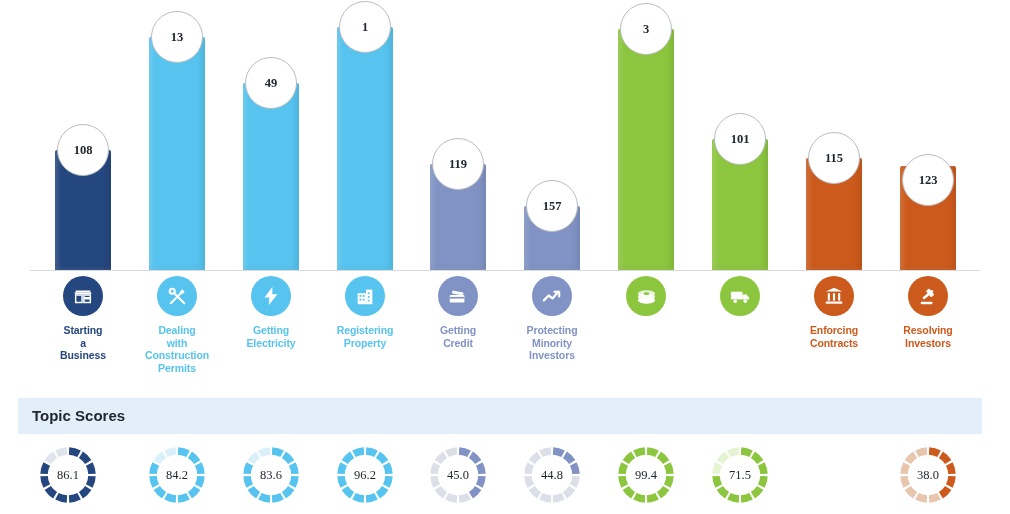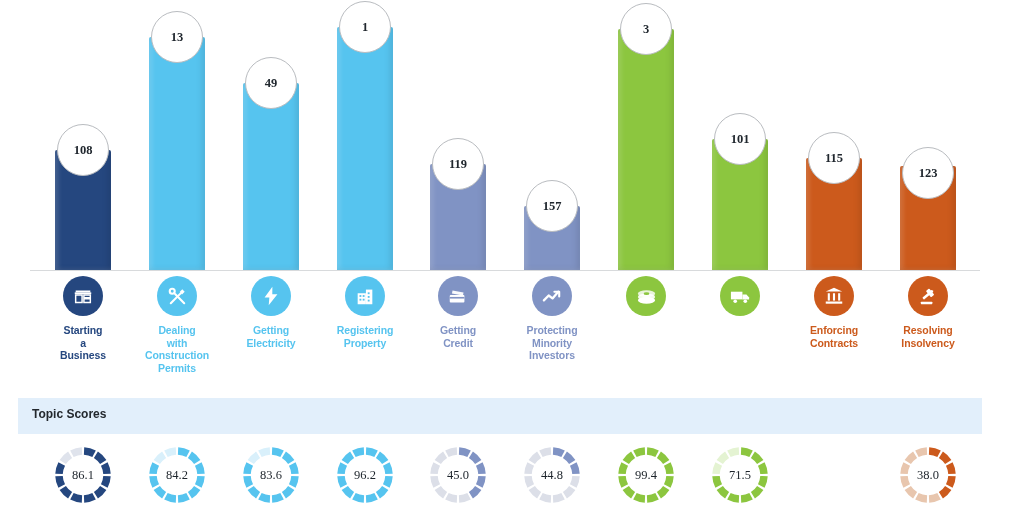--- a/index.html
+++ b/index.html
@@ -66,21 +66,21 @@
   }
 
   
   #scores-band {
     position: absolute; left: 18px; top: 398px;
     width: 964px; height: 36px;
     background: #e2effb;
   }
   #scores-title {
     position: absolute; left: 14px; top: 9px;
-    font-size: 12px; font-weight: 700; color: #23282d;
+    font-size: 15px; font-weight: 700; color: #23282d;
   }
 
   
   #donut-row { position: absolute; left: 0; top: 440px; width: 1010px; height: 74px; }
   .donut-cell {
     position: absolute; top: 0;
     width: 108px; height: 70px;
     display: flex; align-items: center; justify-content: center;
   }
   .donut-wrap { position: relative; width: 62px; height: 62px; }
@@ -131,21 +131,21 @@
       <div class="bar-col" style="left: 712px;">
         <div class="bar" style="height: 131px; background: rgb(140, 198, 63);"></div>
         <div class="bubble" style="bottom: 105px; text-align: center;">101</div>
       </div>
       <div class="bar-col" style="left: 806px;">
         <div class="bar" style="height: 112px; background: rgb(204, 90, 28);"></div>
         <div class="bubble" style="bottom: 86px;">115</div>
       </div>
       <div class="bar-col" style="left: 900px;">
         <div class="bar" style="height: 104px; background: rgb(204, 90, 28);"></div>
-        <div class="bubble" style="bottom: 71px;">123</div>
+        <div class="bubble" style="bottom: 64px;">123</div>
       </div>
     </div>
 
   <div id="topic-row">
       <div class="topic-cell" style="left: 123px;">
         <div class="topic-icon" style="background: rgb(86, 196, 239);">
           <svg width="23" height="23" viewBox="0 0 24 24" fill="none" stroke="#fff" stroke-width="2.2" stroke-linecap="round">
             <path d="M5 19L15 9"></path>
             <path d="M19 19L9.5 9.5"></path>
             <circle cx="6.5" cy="6.5" r="2.6"></circle>
@@ -256,30 +256,30 @@
         <div class="topic-icon" style="background: rgb(204, 90, 28);">
           <svg width="23" height="23" viewBox="0 0 24 24" fill="#fff">
             <rect x="4" y="17.4" width="12" height="2.6" rx=".6"></rect>
             <g transform="rotate(-40 12 10)">
               <rect x="5" y="8.4" width="13" height="2.6" rx=".6"></rect>
               <rect x="12.2" y="5.4" width="4.4" height="8.6" rx="1"></rect>
             </g>
           </svg>
         </div>
         <div class="topic-label" style="color: rgb(204, 90, 28);">Resolving
-Insolvency</div>
+Investors</div>
       </div>
     </div>
 
   <div id="scores-band">
     <div id="scores-title">Topic Scores</div>
   </div>
 
   <div id="donut-row">
-      <div class="donut-cell" style="left: 29px;">
+      <div class="donut-cell" style="left: 14px;">
         <div class="donut-wrap">
           <svg width="62" height="62" viewBox="0 0 62 62">
             <path d="M32.05 7.02 A24 24 0 0 1 42.08 9.71" fill="none" stroke="#25477f" stroke-width="7.5"></path>
             <path d="M43.90 10.76 A24 24 0 0 1 51.24 18.10" fill="none" stroke="#25477f" stroke-width="7.5"></path>
             <path d="M52.29 19.92 A24 24 0 0 1 54.98 29.95" fill="none" stroke="#25477f" stroke-width="7.5"></path>
             <path d="M54.98 32.05 A24 24 0 0 1 52.29 42.08" fill="none" stroke="#25477f" stroke-width="7.5"></path>
             <path d="M51.24 43.90 A24 24 0 0 1 43.90 51.24" fill="none" stroke="#25477f" stroke-width="7.5"></path>
             <path d="M42.08 52.29 A24 24 0 0 1 32.05 54.98" fill="none" stroke="#25477f" stroke-width="7.5"></path>
             <path d="M29.95 54.98 A24 24 0 0 1 19.92 52.29" fill="none" stroke="#25477f" stroke-width="7.5"></path>
             <path d="M18.10 51.24 A24 24 0 0 1 10.76 43.90" fill="none" stroke="#25477f" stroke-width="7.5"></path>

